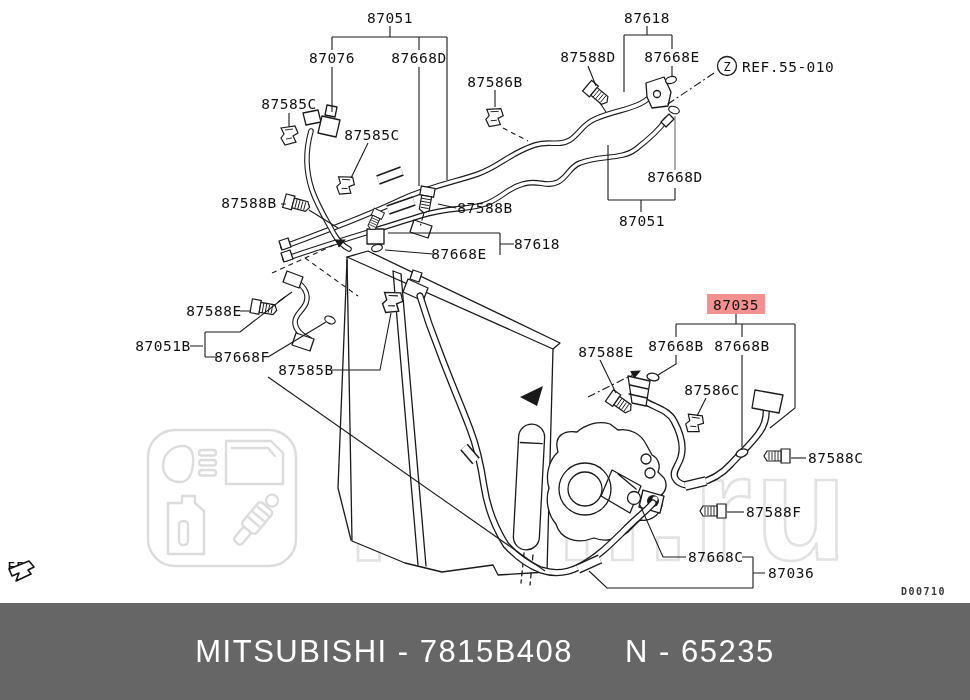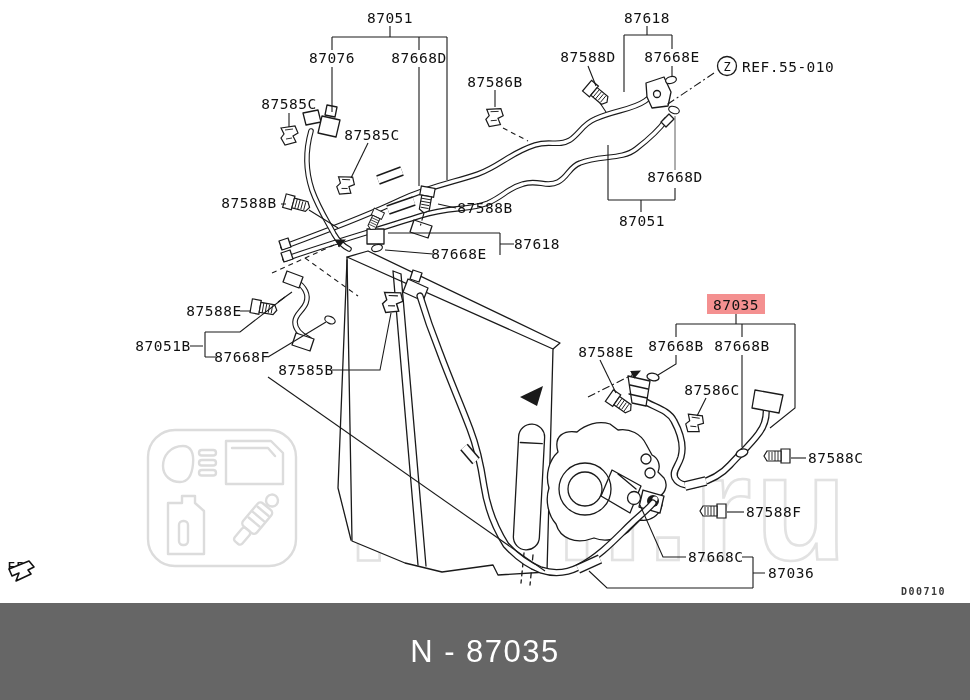--- a/index.html
+++ b/index.html
@@ -246,16 +246,17 @@
 <div class="fr">
   <span class="frlabel">FR</span>
   <svg width="34" height="24" viewBox="0 0 34 24">
     <path d="M23,1 L28,7 L22,10 L25,14 L10,21 L13,13 L6,16 L3,9 Z" fill="#fff" stroke="#111" stroke-width="1.6" stroke-linejoin="round"></path>
   </svg>
 </div>
 
 <span class="dwg">D00710</span>
 
 <div class="footer" style="background: rgb(102, 102, 102); color: rgb(255, 255, 255);">
-  <span>N - 87035</span>
+  <span>MITSUBISHI - 7815B408</span>
+  <span>N - 65235</span>
 </div>
 
 </div>
 
 </body></html>

